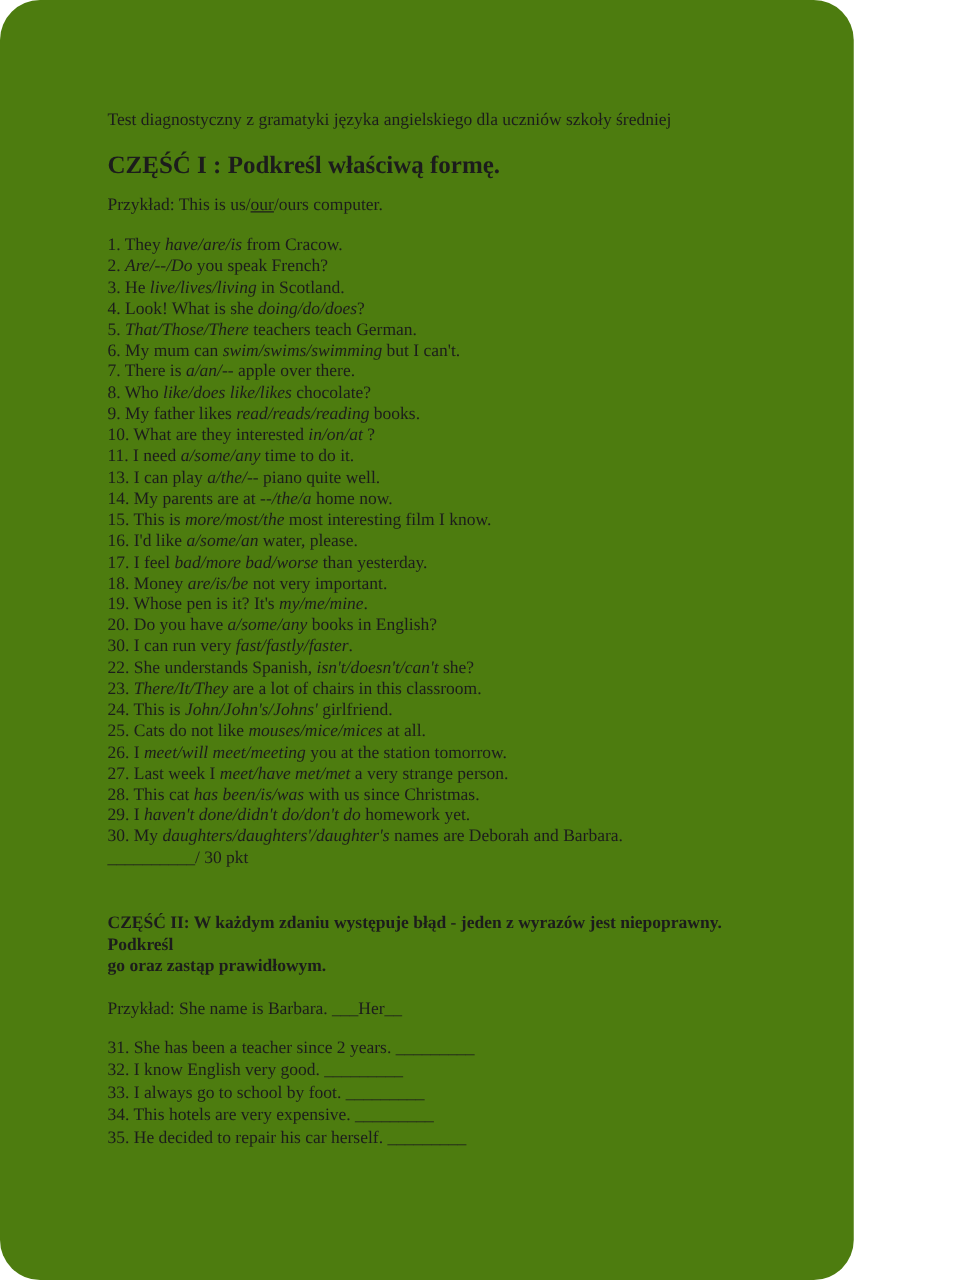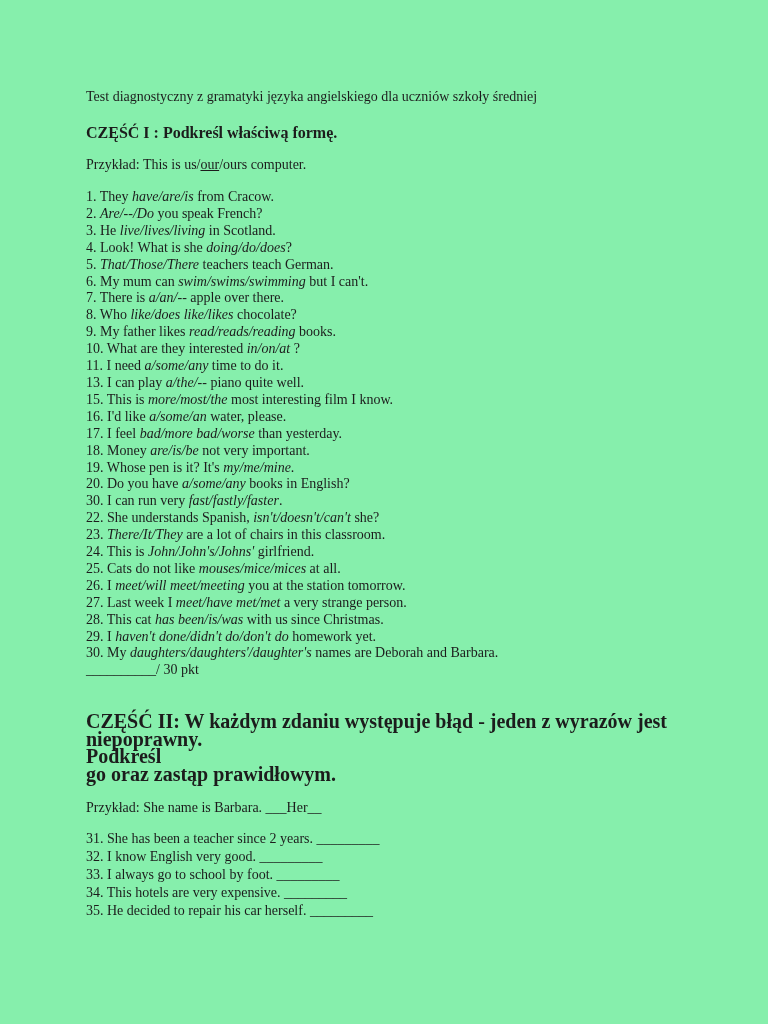--- a/index.html
+++ b/index.html
@@ -2,41 +2,42 @@
 <html><head>
 <meta charset="utf-8">
 <style>
   html, body {
     margin: 0;
     padding: 0;
     background: #ffffff;
   }
   .page {
     position: relative;
-    width: 768px;
+    width: 683px;
     height: 1024px;
-    background: #86efac;
+    background: #4d7c0f;
     overflow: hidden;
     font-family: "Liberation Serif", "DejaVu Serif", serif;
     color: #1c1c1c;
     font-size: 14px;
     line-height: 17px;
+    border-radius: 32px;
   }
   .content {
     position: absolute;
     left: 86px;
     top: 88px;
     width: 612px;
   }
   .doc-title {
     margin: 0 0 19px 0;
   }
   .section-heading {
     font-weight: bold;
-    font-size: 16px;
+    font-size: 20px;
     margin: 0 0 15px 0;
   }
   .example-line {
     margin: 0 0 16px 0;
   }
   .example-line .underlined {
     text-decoration: underline;
     margin-top: 16px;
   }
   .q-list {
@@ -47,21 +48,21 @@
   }
   .q-line .opts {
     font-style: italic;
   }
   .score-line {
     line-height: 16.9px;
     margin: 0 0 34px 0;
   }
   .part2-heading {
     font-weight: bold;
-    font-size: 20px;
+    font-size: 14px;
     margin: 0 0 16px 0;
     line-height: 17.5px;
   }
   .part2-example {
     margin: 0 0 14px 0;
   }
   .q2-list .q-line {
     line-height: 18px;
   }
 </style>
@@ -97,20 +98,21 @@
 
         <div class="q-line"><span>9.</span><span> My father likes </span><span class="opts">read/reads/reading</span><span> books.</span></div>
 
         <div class="q-line"><span>10.</span><span> What are they interested </span><span class="opts">in/on/at</span><span> ?</span></div>
 
         <div class="q-line"><span>11.</span><span> I need </span><span class="opts">a/some/any</span><span> time to do it.</span></div>
 
 
         <div class="q-line"><span>13.</span><span> I can play </span><span class="opts">a/the/--</span><span> piano quite well.</span></div>
 
+        <div class="q-line"><span>14.</span><span> My parents are at </span><span class="opts">--/the/a</span><span> home now.</span></div>
 
         <div class="q-line"><span>15.</span><span> This is </span><span class="opts">more/most/the</span><span> most interesting film I know.</span></div>
 
         <div class="q-line"><span>16.</span><span> I'd like </span><span class="opts">a/some/an</span><span> water, please.</span></div>
 
         <div class="q-line"><span>17.</span><span> I feel </span><span class="opts">bad/more bad/worse</span><span> than yesterday.</span></div>
 
         <div class="q-line"><span>18.</span><span> Money </span><span class="opts">are/is/be</span><span> not very important.</span></div>
 
         <div class="q-line"><span>19.</span><span> Whose pen is it? It's </span><span class="opts">my/me/mine</span><span>.</span></div>

